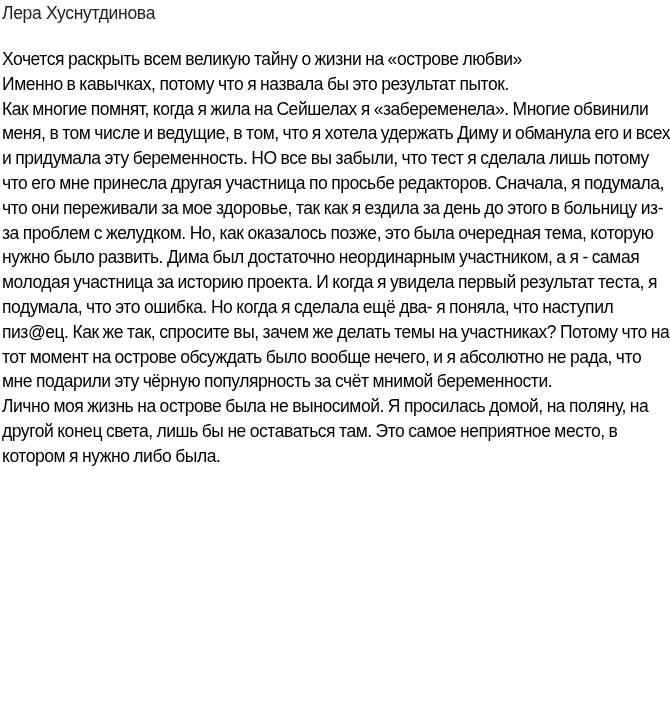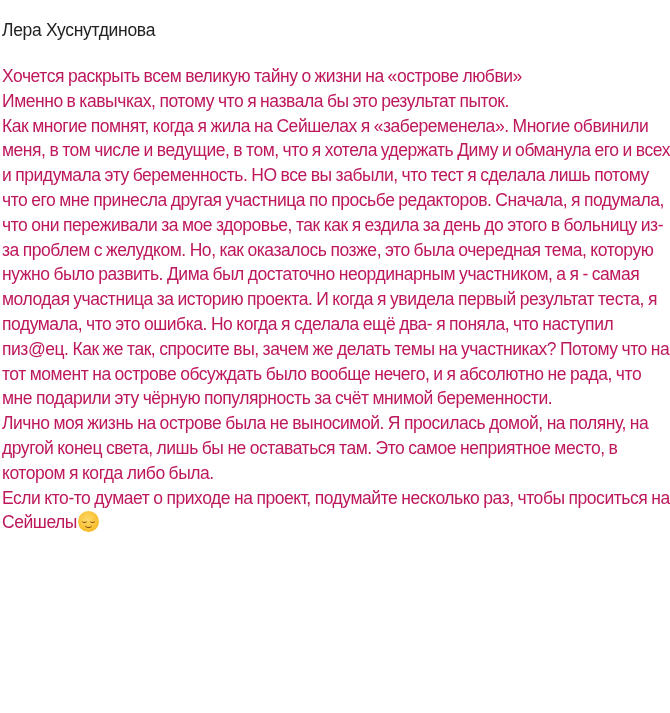--- a/index.html
+++ b/index.html
@@ -3,30 +3,30 @@
   <meta charset="utf-8">
   <style>
     html, body { margin: 0; padding: 0; background: #ffffff; }
     body {
       width: 670px; height: 713px; overflow: hidden;
       font-family: "Liberation Sans", "DejaVu Sans", sans-serif;
       color: #1a1a1a;
     }
     .page { position: relative; padding: 0 0 0 2px; }
     .author {
-      font-size: 17.5px; line-height: 24px; margin: 0; padding-top: 18px;
+      font-size: 17.5px; line-height: 24px; margin: 0; padding-top: 1px;
       letter-spacing: -0.3px; color: #222;
     }
     .body-text {
       margin-top: 22px;
       font-size: 17.5px;
       line-height: 24.8px;
       letter-spacing: -0.45px;
       word-spacing: -0.5px;
-      color: #be185d;
+      color: #000000;
     }
     .para { margin: 0; }
     .emoji {
       display: inline-block; width: 21px; height: 21px; border-radius: 50%;
       background: radial-gradient(circle at 45% 40%, #ffd96a 0%, #f7bd2a 70%, #e9a514 100%);
       vertical-align: -4px; position: relative; margin-left: 1px;
     }
     .emoji::before, .emoji::after {
       content: ""; position: absolute; top: 8px; width: 5px; height: 3px;
       border-bottom: 1.5px solid #7a4a10; border-radius: 0 0 5px 5px;
@@ -40,16 +40,15 @@
   </style>
 </head>
 <body>
 
 <div class="page">
   <p class="author">Лера Хуснутдинова</p>
   <div class="body-text">
     <p class="para">Хочется раскрыть всем великую тайну о жизни на «острове любви»</p>
     <p class="para">Именно в кавычках, потому что я назвала бы это результат пыток.</p>
     <p class="para">Как многие помнят, когда я жила на Сейшелах я «забеременела». Многие обвинили меня, в том числе и ведущие, в том, что я хотела удержать Диму и обманула его и всех и придумала эту беременность. НО все вы забыли, что тест я сделала лишь потому что его мне принесла другая участница по просьбе редакторов. Сначала, я подумала, что они переживали за мое здоровье, так как я ездила за день до этого в больницу из-за проблем с желудком. Но, как оказалось позже, это была очередная тема, которую нужно было развить. Дима был достаточно неординарным участником, а я - самая молодая участница за историю проекта. И когда я увидела первый результат теста, я подумала, что это ошибка. Но когда я сделала ещё два- я поняла, что наступил пиз@ец. Как же так, спросите вы, зачем же делать темы на участниках? Потому что на тот момент на острове обсуждать было вообще нечего, и я абсолютно не рада, что мне подарили эту чёрную популярность за счёт мнимой беременности.</p>
-    <p class="para">Лично моя жизнь на острове была не выносимой. Я просилась домой, на поляну, на другой конец света, лишь бы не оставаться там. Это самое неприятное место, в котором я когда либо была.</p>
-    <p class="para"><span>Если кто-то думает о приходе на проект, подумайте несколько раз, чтобы проситься на Сейшелы</span><span class="emoji"><span class="mouth"></span></span></p>
+    <p class="para">Лично моя жизнь на острове была не выносимой. Я просилась домой, на поляну, на другой конец света, лишь бы не оставаться там. Это самое неприятное место, в котором я нужно либо была.</p>
   </div>
 </div>
 
 </body></html>

